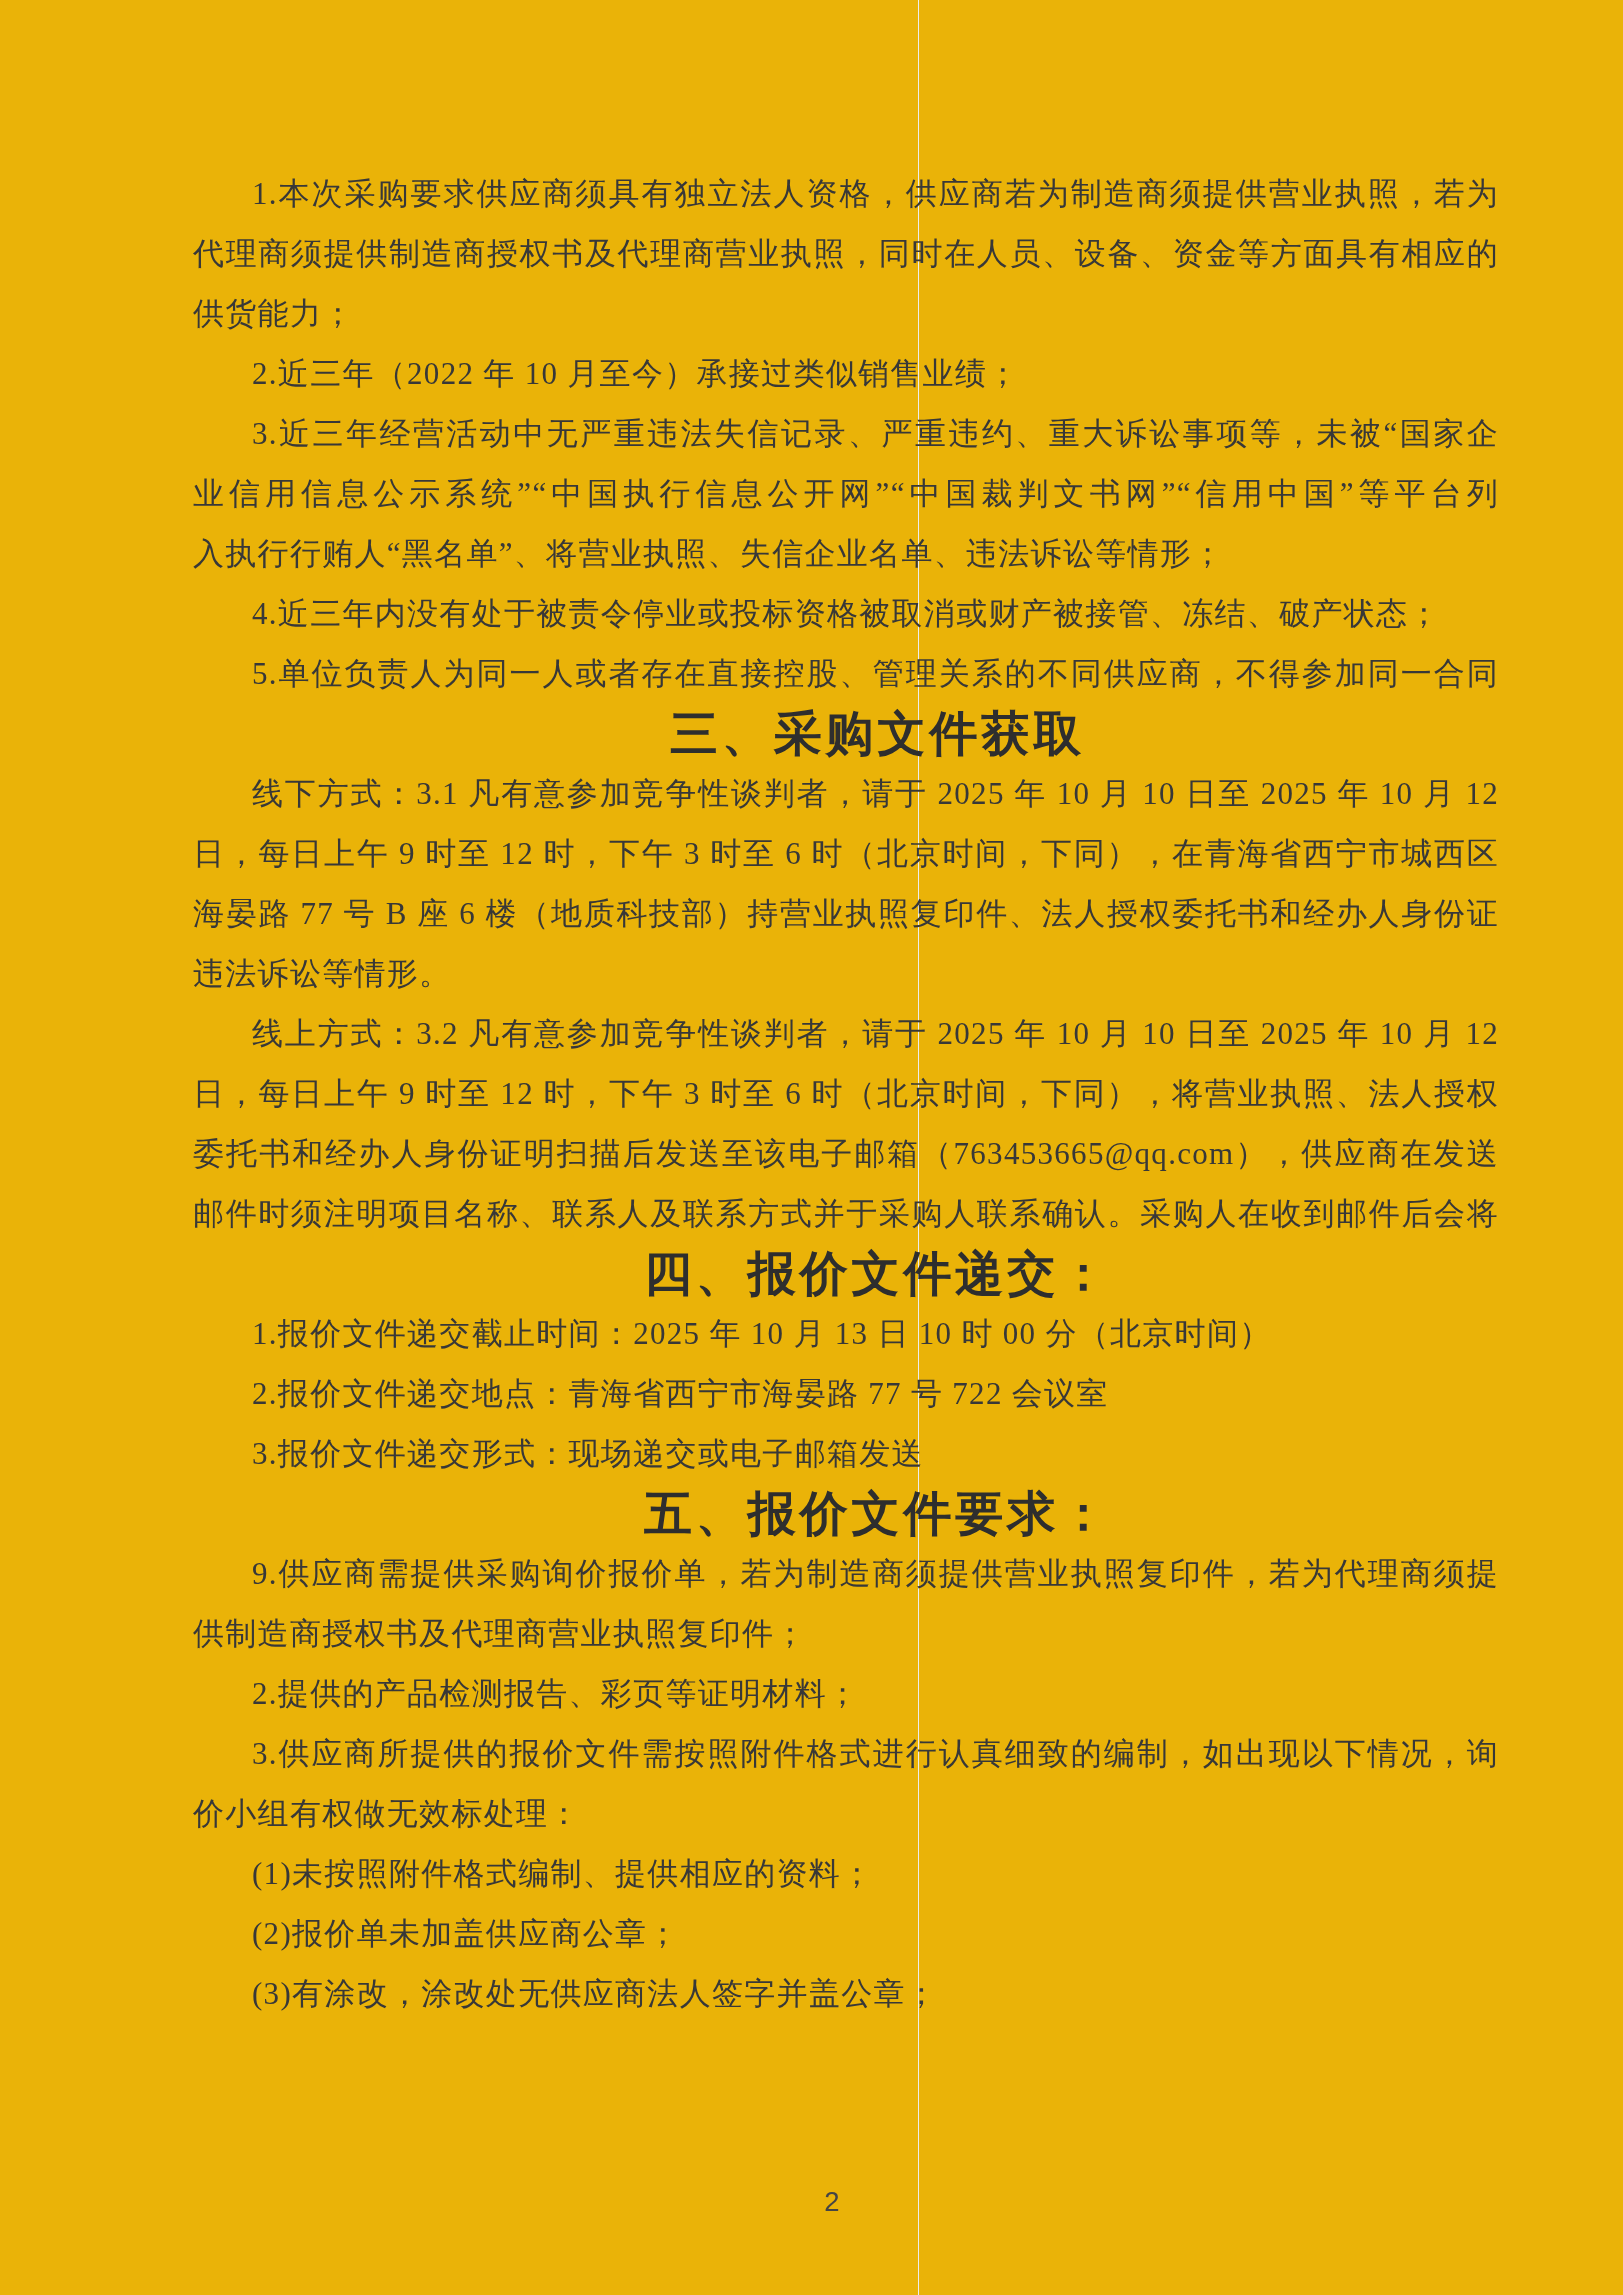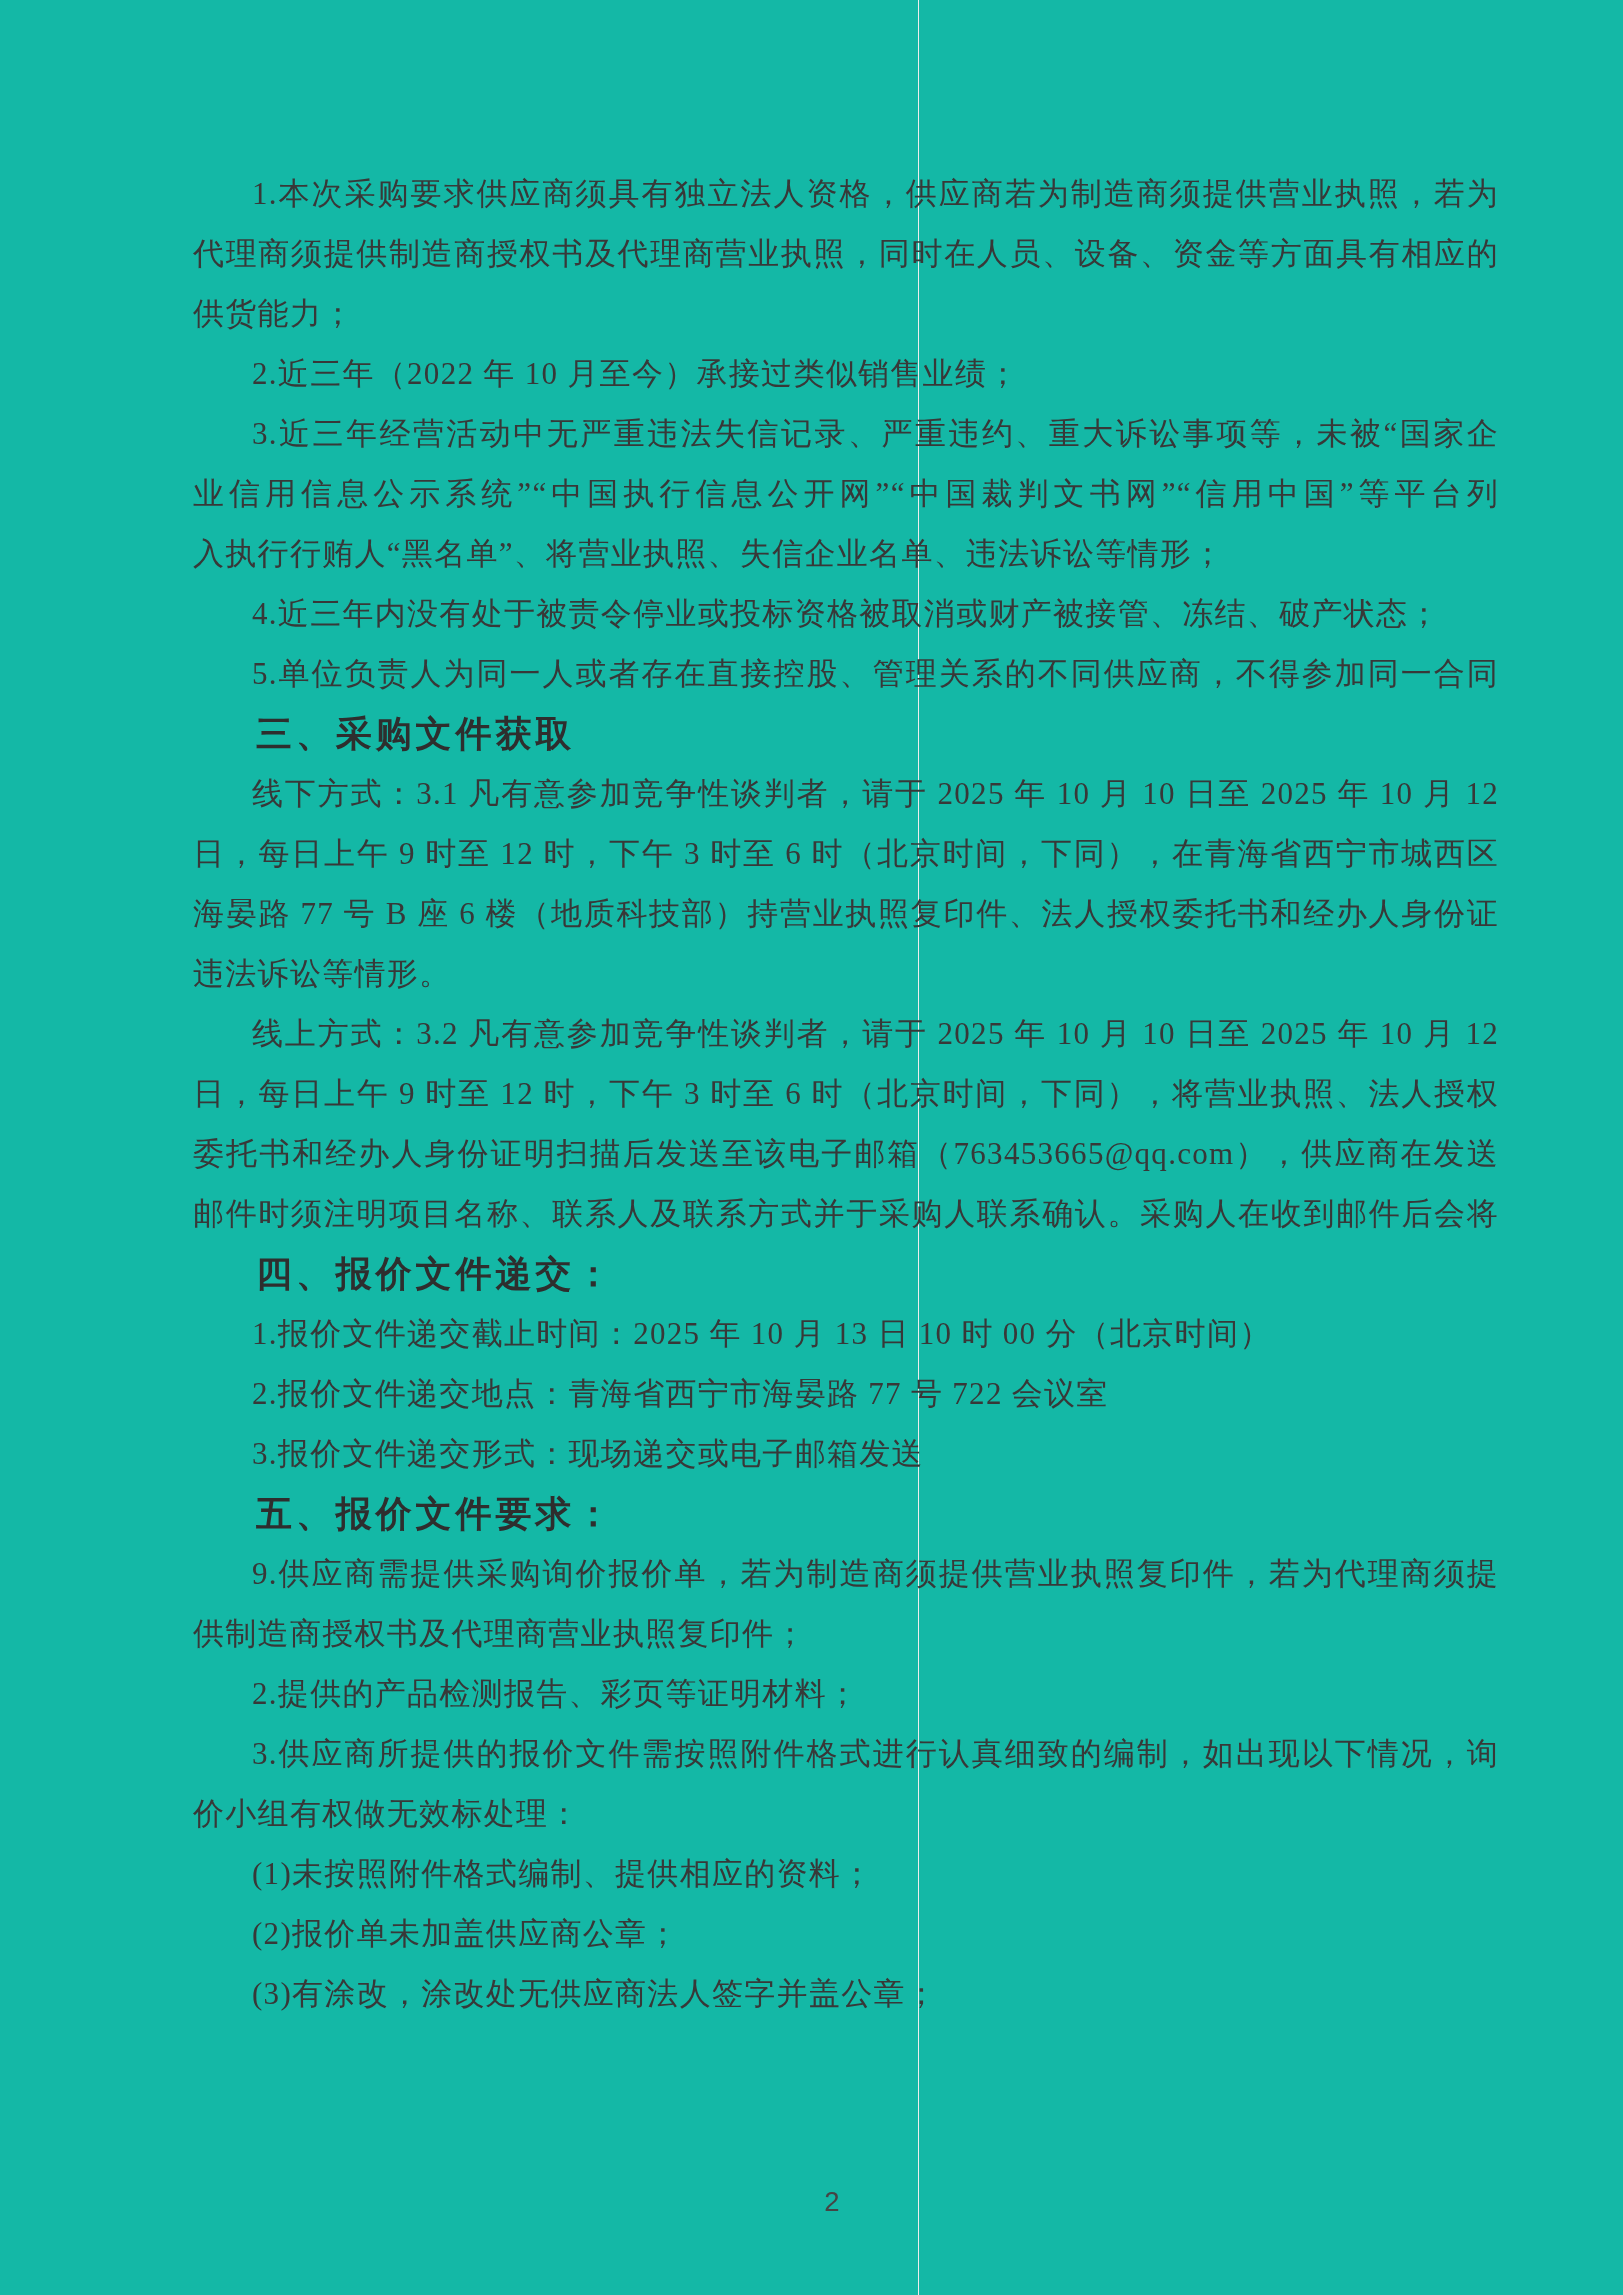--- a/index.html
+++ b/index.html
@@ -1,21 +1,21 @@
 <!DOCTYPE html>
 <html lang="zh" style="font-size:10.5px"><head>
 <meta charset="utf-8">
 <title>Scanned Document Page</title>
 <style>
   html, body { margin: 0; padding: 0; background: #ffffff; }
   .page {
     position: relative;
     width: 1624px;
     height: 2295px;
-    background: #14b8a6;
+    background: #eab308;
     overflow: hidden;
     font-family: "Liberation Serif", "DejaVu Serif", serif;
   }
   
   .scan-artifact {
     position: absolute;
     left: 918px;
     top: 0;
     width: 1.3px;
     height: 2295px;
@@ -37,24 +37,25 @@
     text-rendering: optimizeLegibility;
   }
   .line.indent { text-indent: 59px; }
   .line.full {
     text-align: justify;
     text-align-last: justify;
   }
   .line.heading {
     font-family: Liberation Sans, sans-serif;
     font-weight: bold;
-    font-size: 36px;
+    font-size: 48px;
     letter-spacing: 3.9px;
     color: #2e2e2e;
     text-indent: 63px;
+    text-align: center;
   }
   .page-number {
     position: absolute;
     top: 2172px;
     left: 773px;
     width: 118px;
     height: 60px;
     line-height: 60px;
     text-align: center;
     font-size: 27.5px;

